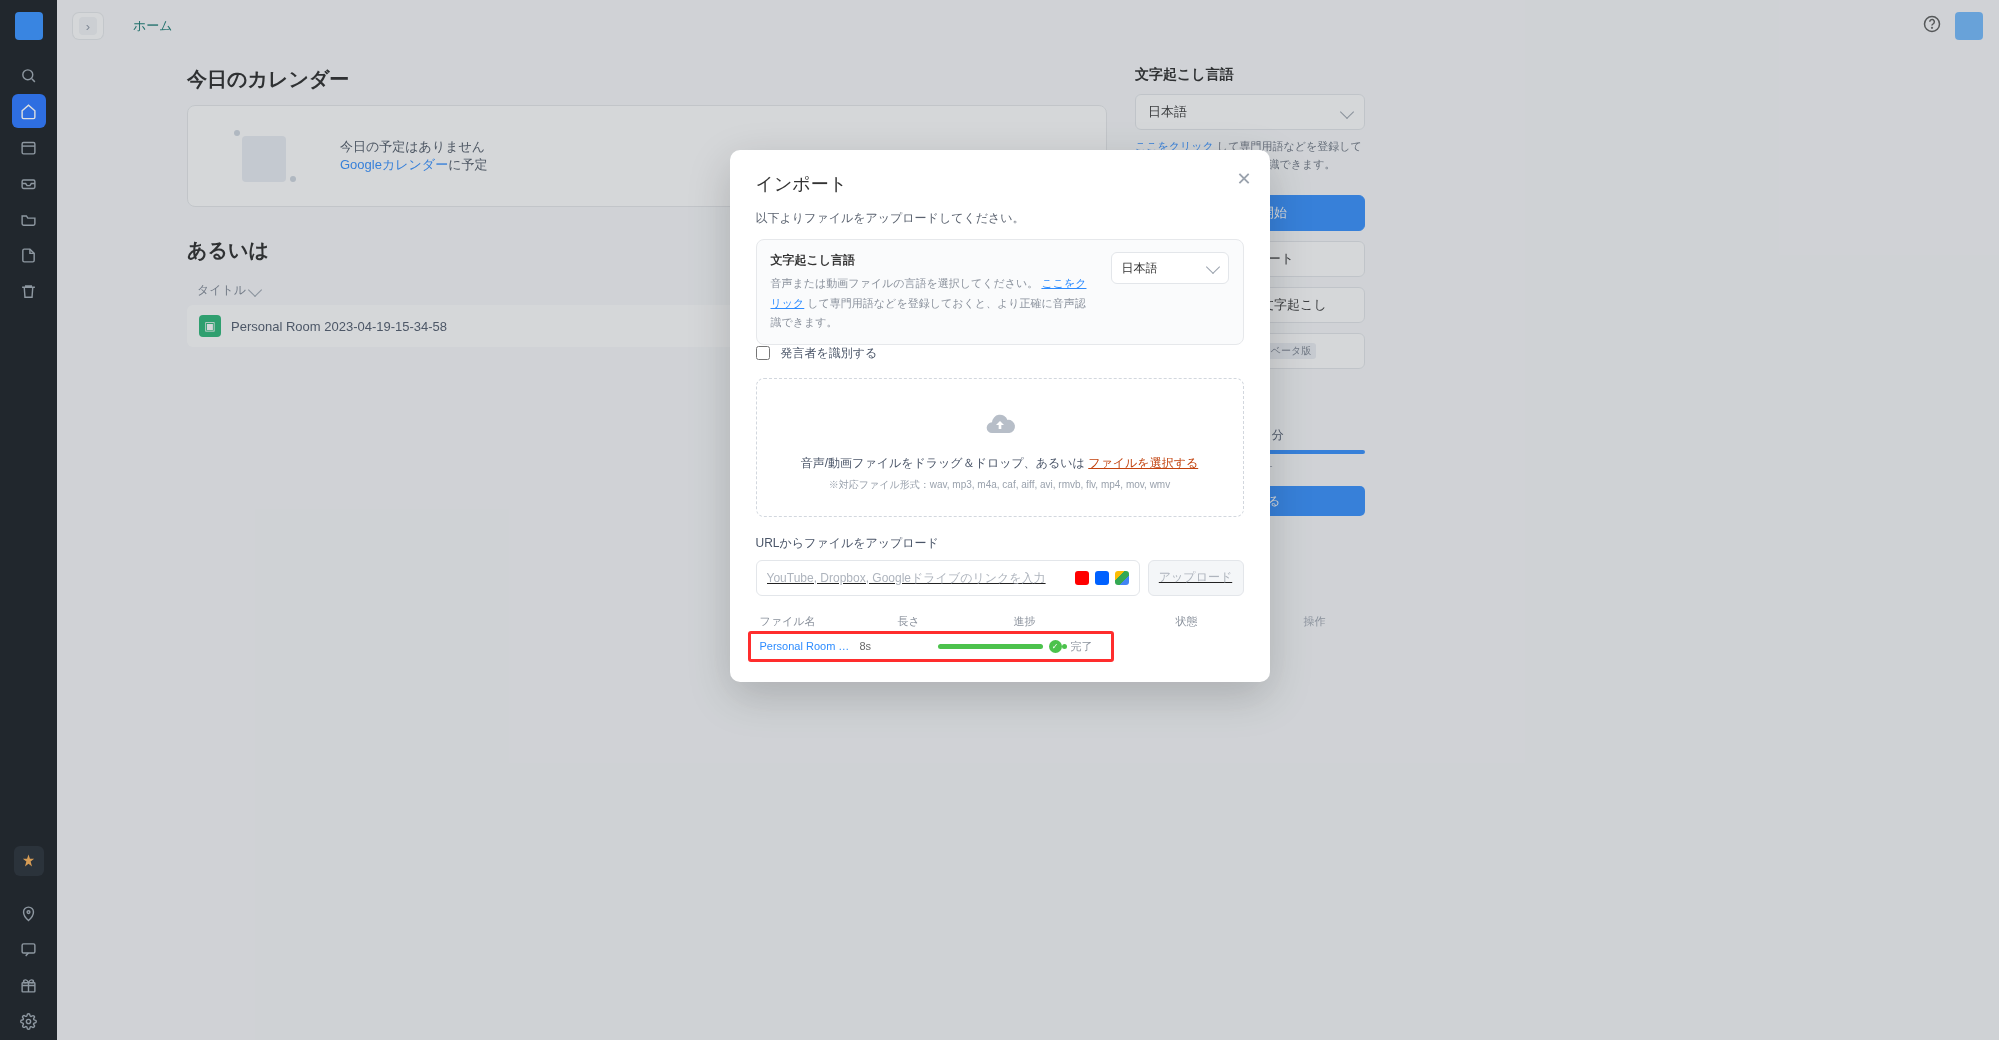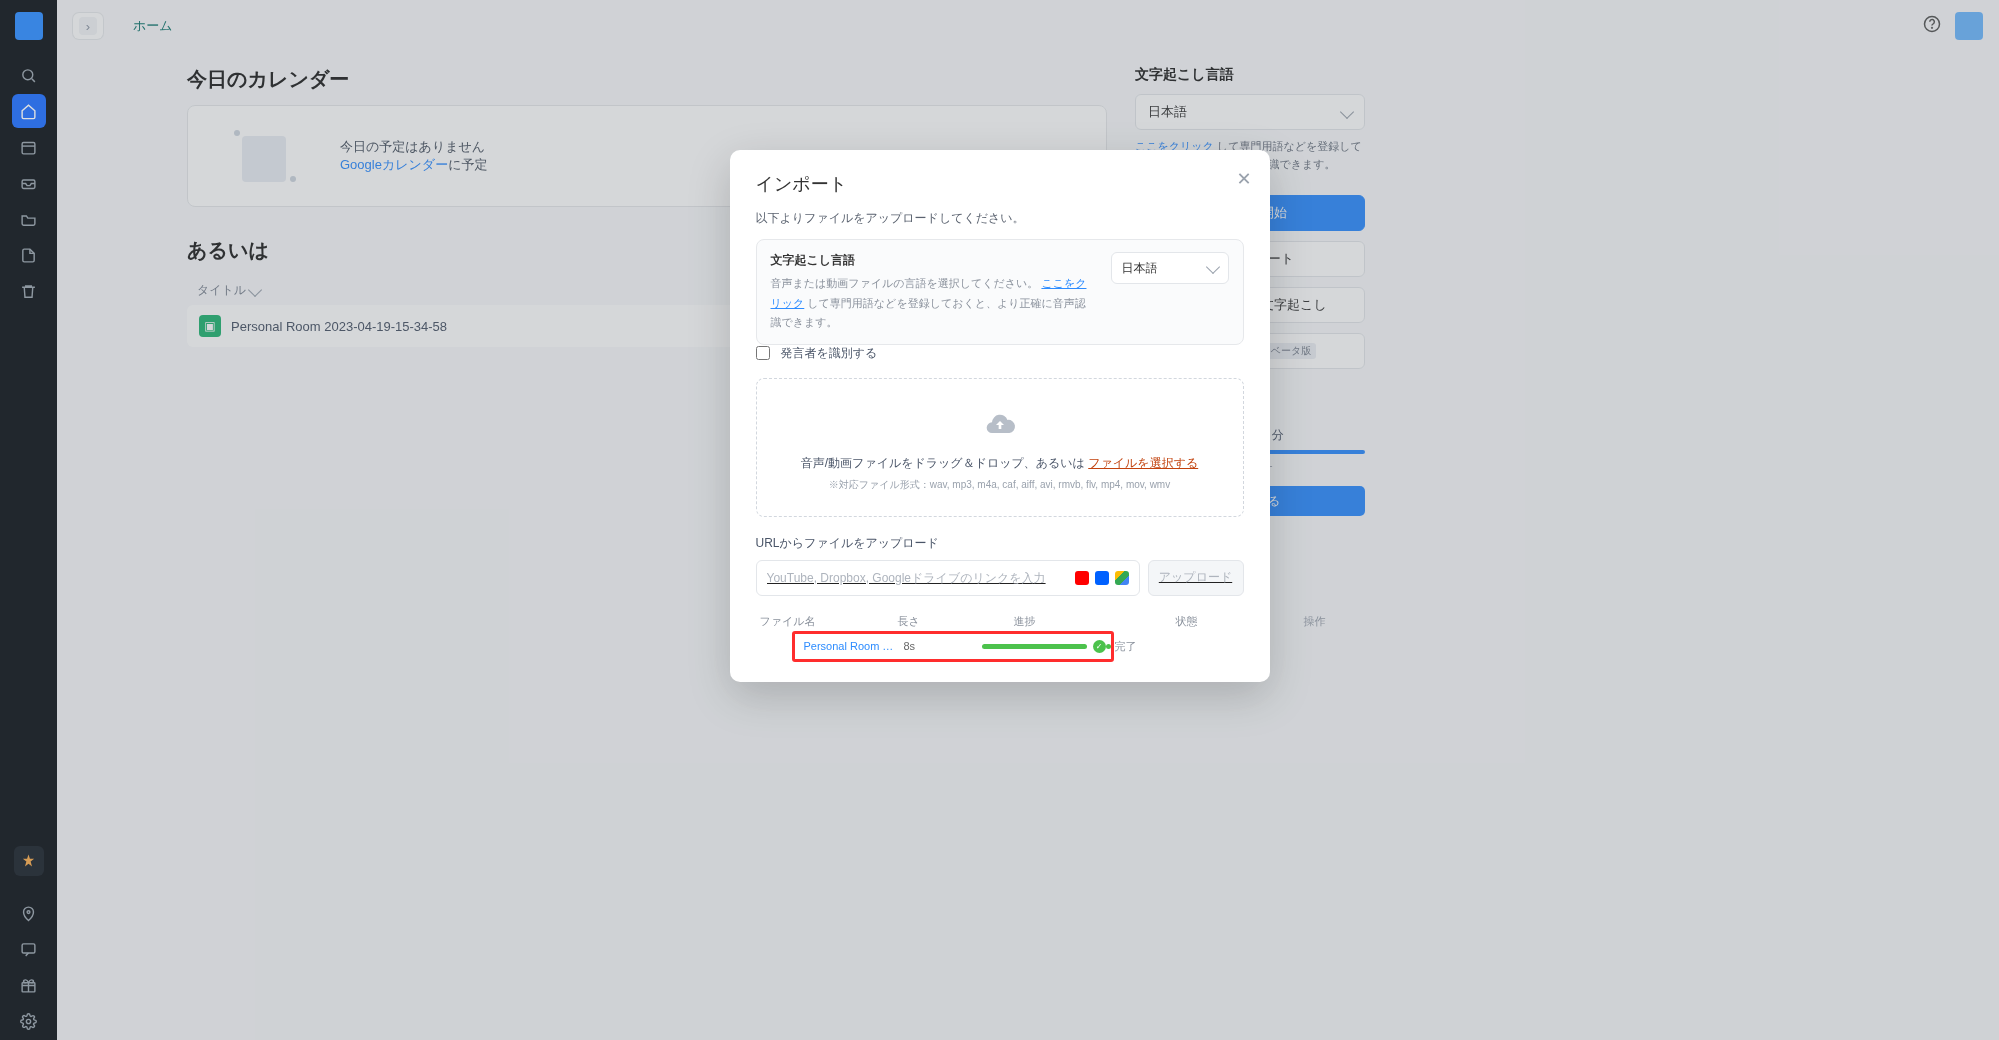--- a/index.html
+++ b/index.html
@@ -93,21 +93,21 @@
   .url-input input::placeholder { color:#aeb4bd; }
   .url-input .srcicons { display:flex; gap:6px; }
   .url-input .srcicons span { width:14px; height:14px; border-radius:3px; display:inline-block; }
   .yt { background:#ff0000; }
   .dbx { background:#0061ff; }
   .gdr { background:linear-gradient(135deg,#fbbc04 33%,#34a853 33% 66%,#4285f4 66%); }
   .upbtn { width:96px; height:36px; border:1px solid #e3e6ea; background:#f4f6f8; color:#aeb4bd; border-radius:6px; font-size:12px; }
 
   .tbl { margin-top:18px; }
   .tbl .hdr { display:grid; grid-template-columns: 100px 78px 124px 90px 60px; font-size:11px; color:#8a919c; padding:0 4px 6px;gap:38px; }
-  .tbl .row { display:grid; grid-template-columns: 100px 78px 124px 90px 60px; align-items:center; font-size:11px; color:#666; padding:4px;margin-left:44px; }
+  .tbl .row { display:grid; grid-template-columns: 100px 78px 124px 90px 60px; align-items:center; font-size:11px; color:#666; padding:4px; }
   .tbl .row .fname { color:#2d8cff; white-space:nowrap; overflow:hidden; text-overflow:ellipsis; }
   .tbl .row .prog { display:flex; align-items:center; gap:6px; }
   .tbl .row .pbar { flex:1; height:5px; background:#4cc24c; border-radius:3px; }
   .tbl .row .pchk { width:13px; height:13px; border-radius:50%; background:#4cc24c; color:#fff; display:flex;align-items:center;justify-content:center;font-size:8px; }
   .tbl .row .state { color:#8a919c; display:flex; align-items:center; gap:4px;}
   .tbl .row .state::before { content:""; width:5px; height:5px; border-radius:50%; background:#4cc24c; }
   .tbl .highlight { position:relative; }
   .tbl .highlight::after { content:""; position:absolute; left:-8px; right:130px; top:-4px; bottom:-4px; border:3px solid #ff2d2d; border-radius:3px; pointer-events:none; }
 
   .chev-ic { width:10px;height:10px;display:inline-block;border-right:1.5px solid currentColor;border-bottom:1.5px solid currentColor;transform:rotate(45deg);margin-top:-4px; color:#9aa2ad;}

